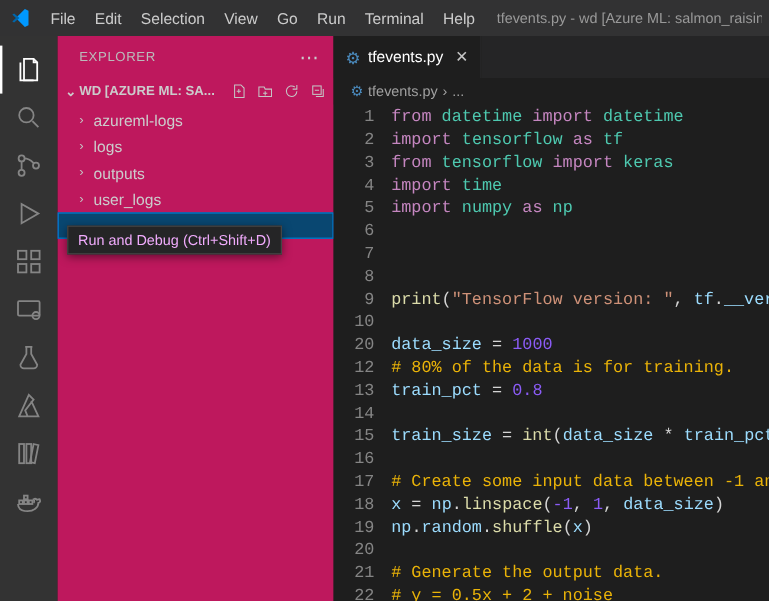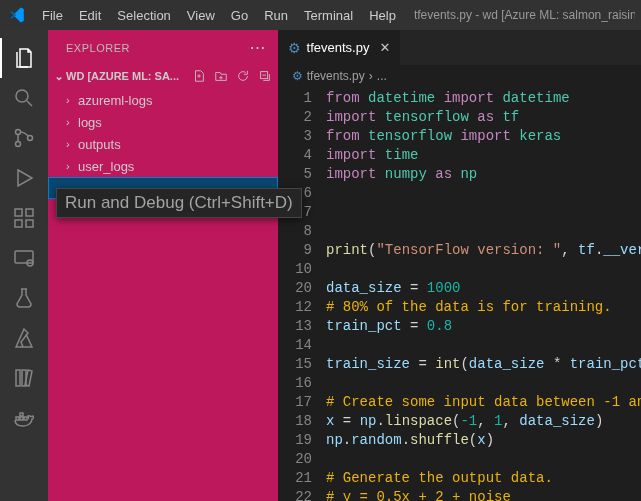--- a/index.html
+++ b/index.html
@@ -27,36 +27,36 @@
   .section-header { height: 22px; display: flex; align-items: center; padding: 0 4px; font-size: 11px; font-weight: 700; color: #cccccc; }
   .section-header .chev { width: 14px; display: inline-flex; justify-content: center; }
   .section-header .label { flex: 1; overflow: hidden; white-space: nowrap; text-overflow: ellipsis; }
   .section-actions { display: flex; gap: 4px; color: #c5c5c5; }
   .section-actions span { width: 18px; display:inline-flex; justify-content:center; cursor:pointer;}
   .tree { padding: 2px 0; }
   .tree-row { height: 22px; display: flex; align-items: center; padding-left: 18px; color: #cccccc; cursor: pointer; }
   .tree-row .twisty { width: 12px; color: #c5c5c5; font-size: 11px; }
   .tree-row .name { margin-left: 0; }
   .tree-row.selected { background: #094771; outline: 1px solid #007fd4; outline-offset: -1px; }
-  .tooltip { position: absolute; left: 56px; top: 188px; background: #252526; border: 1px solid #454545; padding: 4px 8px; font-size: 17px; color: #a3a3a3; box-shadow: 0 2px 8px rgba(0,0,0,.5); z-index: 20; }
+  .tooltip { position: absolute; left: 56px; top: 188px; background: #252526; border: 1px solid #454545; padding: 4px 8px; font-size: 12px; color: #f0abfc; box-shadow: 0 2px 8px rgba(0,0,0,.5); z-index: 20; }
   .editor { flex: 1; background: #1e1e1e; display: flex; flex-direction: column; overflow: hidden; }
   .tab-bar { height: 35px; background: #252526; display: flex; align-items: stretch; }
   .tab { display: flex; align-items: center; padding: 0 10px; background: #1e1e1e; border-right: 1px solid #252526; color: #ffffff; gap: 6px; font-size: 13px; }
   .tab .py-icon { color: #4b8bbe; font-size: 14px; }
   .tab .close { color: #c5c5c5; margin-left: 4px; cursor:pointer; }
   .breadcrumb { height: 22px; background: #1e1e1e; display: flex; align-items: center; padding-left: 14px; color: #a0a0a0; font-size: 12px; gap: 4px; }
   .breadcrumb .py-icon { color: #4b8bbe; }
   .code-area { flex: 1; display: flex; overflow: hidden; font-family: Consolas, "Courier New", monospace; font-size: 14px; line-height: 19px; }
   .gutter { width: 48px; text-align: right; color: #858585; padding-right: 14px; padding-top: 2px; user-select:none; }
   .code { flex: 1; white-space: pre; color: #d4d4d4; padding-top: 2px; overflow: hidden;}
   .tk-kw { color: #c586c0; }
   .tk-mod { color: #4ec9b0; }
   .tk-fn { color: #dcdcaa; }
   .tk-str { color: #ce9178; }
-  .tk-num { color: #14b8a6; }
+  .tk-num { color: #8b5cf6; }
   .tk-com { color: #eab308; }
   .tk-id { color: #9cdcfe; }
 </style>
 </head>
 <body>
 
 <div class="title-bar">
   <div class="vs-logo">
     <svg viewBox="0 0 24 24" fill="none">
         <path d="M17 2L7 12l10 10 4-2V4l-4-2z" fill="#0098ff"></path>

